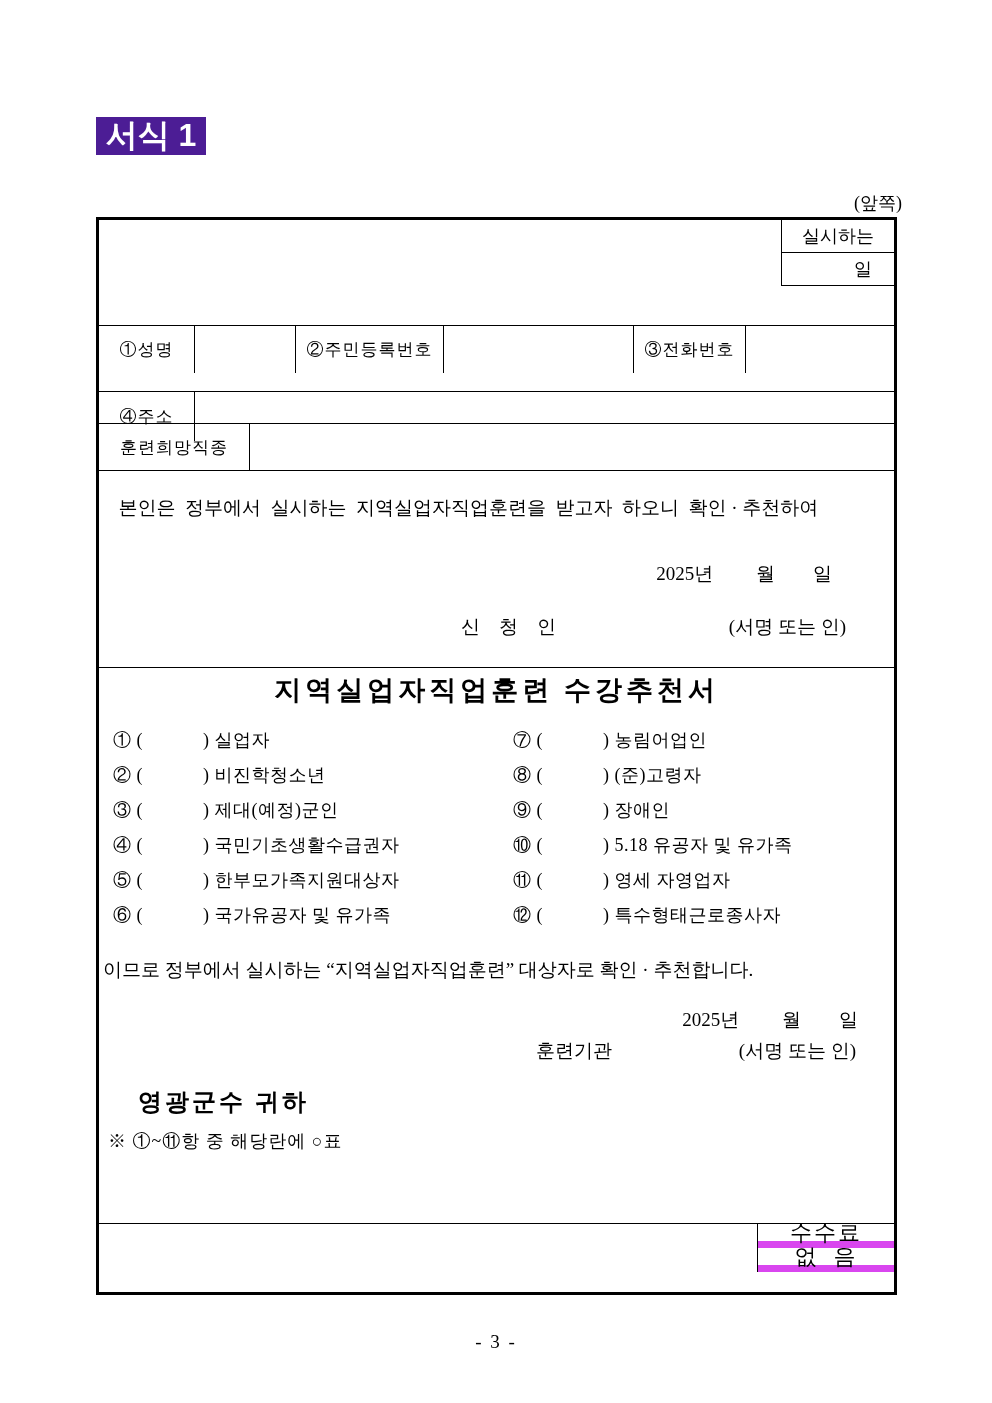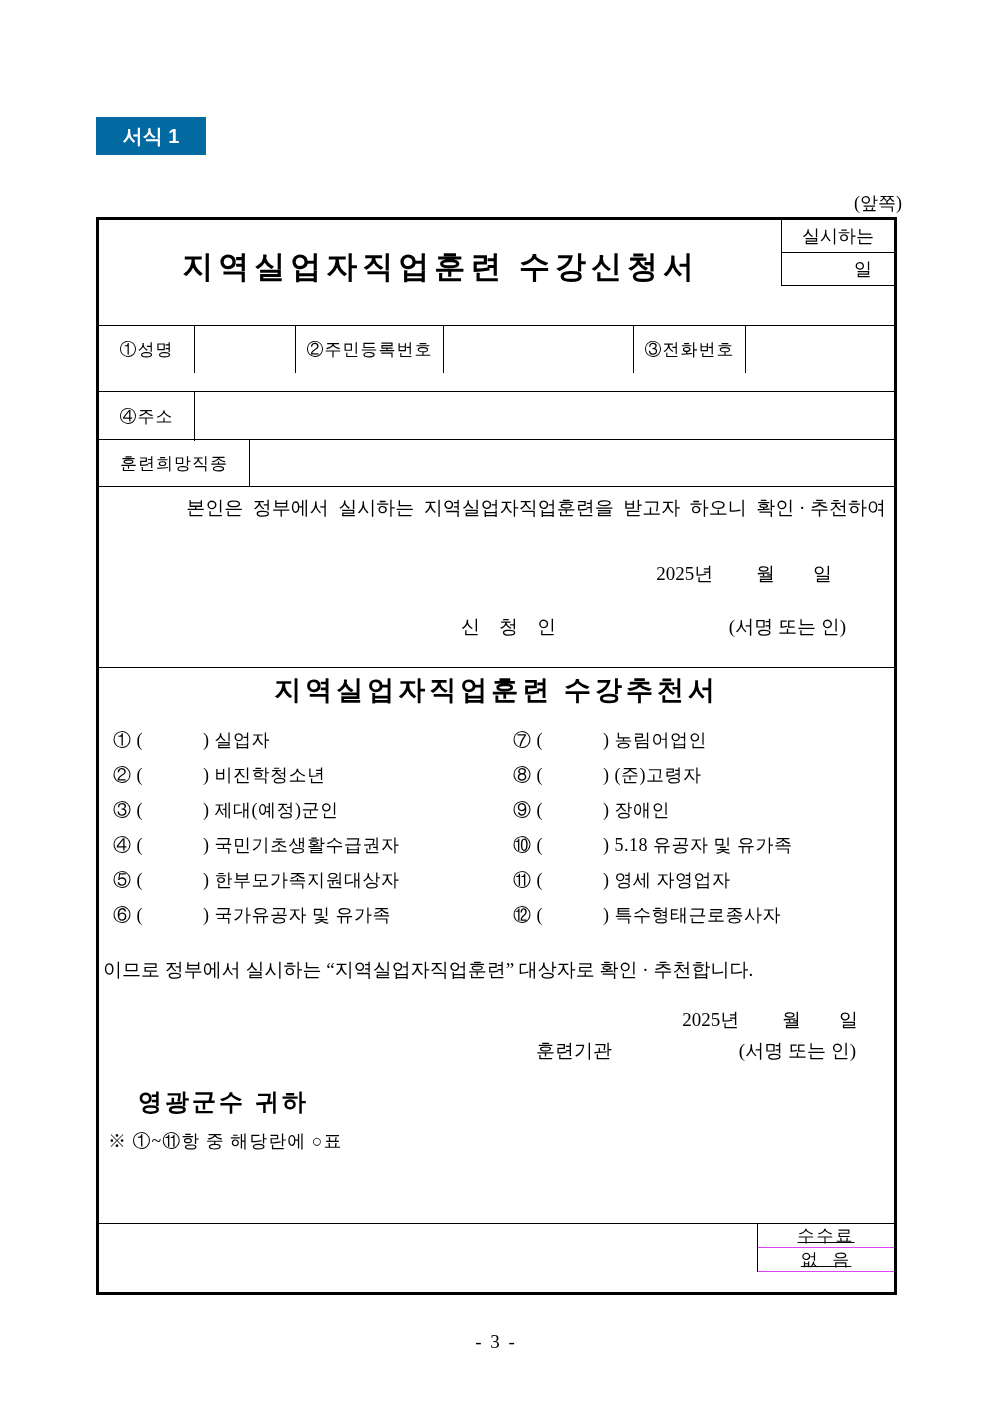--- a/index.html
+++ b/index.html
@@ -1,27 +1,27 @@
 <!DOCTYPE html>
 <html><head>
 <meta charset="utf-8">
 <style>
   html,body { margin:0; padding:0; }
   body {
     width:992px; height:1403px; background:#ffffff; color:#000;
     font-family:"Liberation Serif","DejaVu Serif",serif;
     position:relative; overflow:hidden;
   }
-  .pre { white-space:pre;text-align:right; }
+  .pre { white-space:pre; }
 
   .badge {
     position:absolute; left:96px; top:117px; width:110px; height:38px;
-    background:#0369a1; color:#fff;
+    background:#4c1d95; color:#fff;
     font-family:"Liberation Sans","DejaVu Sans",sans-serif;
-    font-weight:bold; font-size:20px;
+    font-weight:bold; font-size:32px;
     display:flex; align-items:center; justify-content:center;
   }
   .side-label { position:absolute; top:191px; right:90px; font-size:18px; }
 
   .form {
     position:absolute; left:96px; top:217px; width:801px; height:1078px;
     border:3px solid #000; box-sizing:border-box;
   }
 
   .deadline-box { position:absolute; top:0; right:0; width:112px; border-left:1px solid #000; }
@@ -35,21 +35,21 @@
   }
 
   .trow { position:absolute; left:0; right:0; display:flex;
           border-top:1px solid #000; box-sizing:border-box; }
   .cell { border-right:1px solid #000; box-sizing:border-box;
           display:flex; align-items:center; justify-content:center;
           font-size:17px; letter-spacing:1px; }
   .cell.last { border-right:none; flex:1; }
   .r1 { top:105px; height:48px;justify-content:center; }
   .r2 { top:171px; height:50px; }
-  .r3 { top:203px; height:48px; border-bottom:1px solid #000;margin-top:16px; }
+  .r3 { top:203px; height:48px; border-bottom:1px solid #000; }
 
   .stmt { position:absolute; left:10px; right:8px; top:271px;
           font-size:19px; line-height:33px; }
   .date-line1 { position:absolute; top:341px; right:62px; font-size:19px; }
   .applicant-line { position:absolute; top:394px; left:0; right:0; height:26px; font-size:19px; }
   .applicant-label { position:absolute; left:362px; }
   .applicant-sign  { position:absolute; right:48px; }
 
   .divider1 { position:absolute; left:0; right:0; top:447px; border-top:1px solid #000; }
 
@@ -62,42 +62,41 @@
   .agency-line { position:absolute; top:818px; left:0; right:0; height:26px; font-size:19px; }
   .agency-label { position:absolute; left:437px; }
   .agency-sign  { position:absolute; right:38px; }
 
   .addressee { position:absolute; top:866px; left:39px; font-size:24px; font-weight:bold;
                letter-spacing:3px; }
   .note { position:absolute; top:909px; left:9px; font-size:18px; letter-spacing:1px; }
 
   .divider2 { position:absolute; left:0; right:0; top:1003px; border-top:1px solid #000; }
   .fee-box { position:absolute; top:1004px; right:0; width:136px; border-left:1px solid #000; }
-  .fee-row { height:24px; border-bottom:1px solid #d946ef; display:flex; align-items:center;
-             justify-content:center; font-size:17px; letter-spacing:2px; box-sizing:border-box;
-             white-space:pre;text-decoration:underline; }
+  .fee-row { height:24px; border-bottom:7px solid #d946ef; display:flex; align-items:center;
+             justify-content:center; font-size:22px; letter-spacing:2px; box-sizing:border-box;
+             white-space:pre; }
 
   .page-num { position:absolute; top:1331px; left:0; right:0; text-align:center;
               font-size:19px; letter-spacing:2px; }
 </style>
 </head>
 <body>
 
 <div class="badge">서식 1</div>
 
 <div class="side-label">(앞쪽)</div>
 
 <div class="form">
 
   <div class="deadline-box">
     <div class="dl-row">실시하는</div>
     <div class="dl-row val">일</div>
   </div>
 
-  <div class="form-title">지역실업자직업훈련 수강신청서</div>
 
   <div class="trow r1">
     <div class="cell" style="width:96px">①성명</div>
     <div class="cell" style="width:101px"></div>
     <div class="cell" style="width:148px">②주민등록번호</div>
     <div class="cell" style="width:190px"></div>
     <div class="cell" style="width:112px">③전화번호</div>
     <div class="cell last"></div>
   </div>
 

